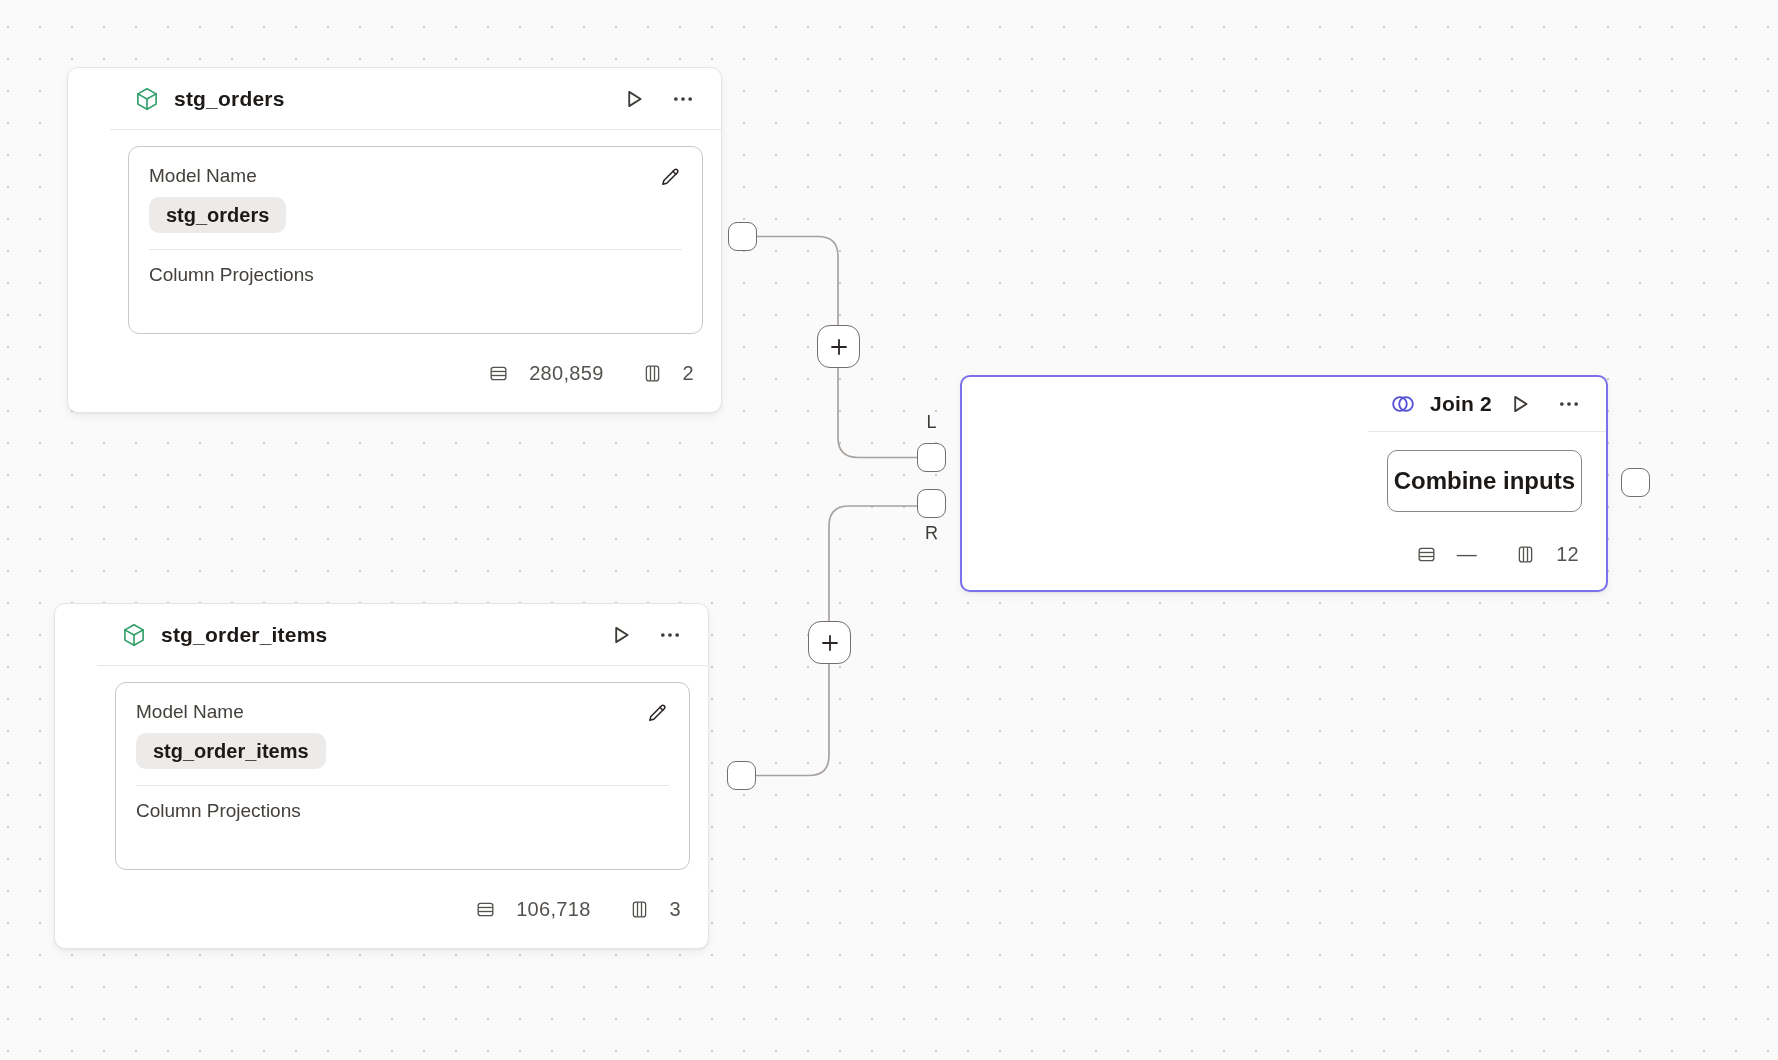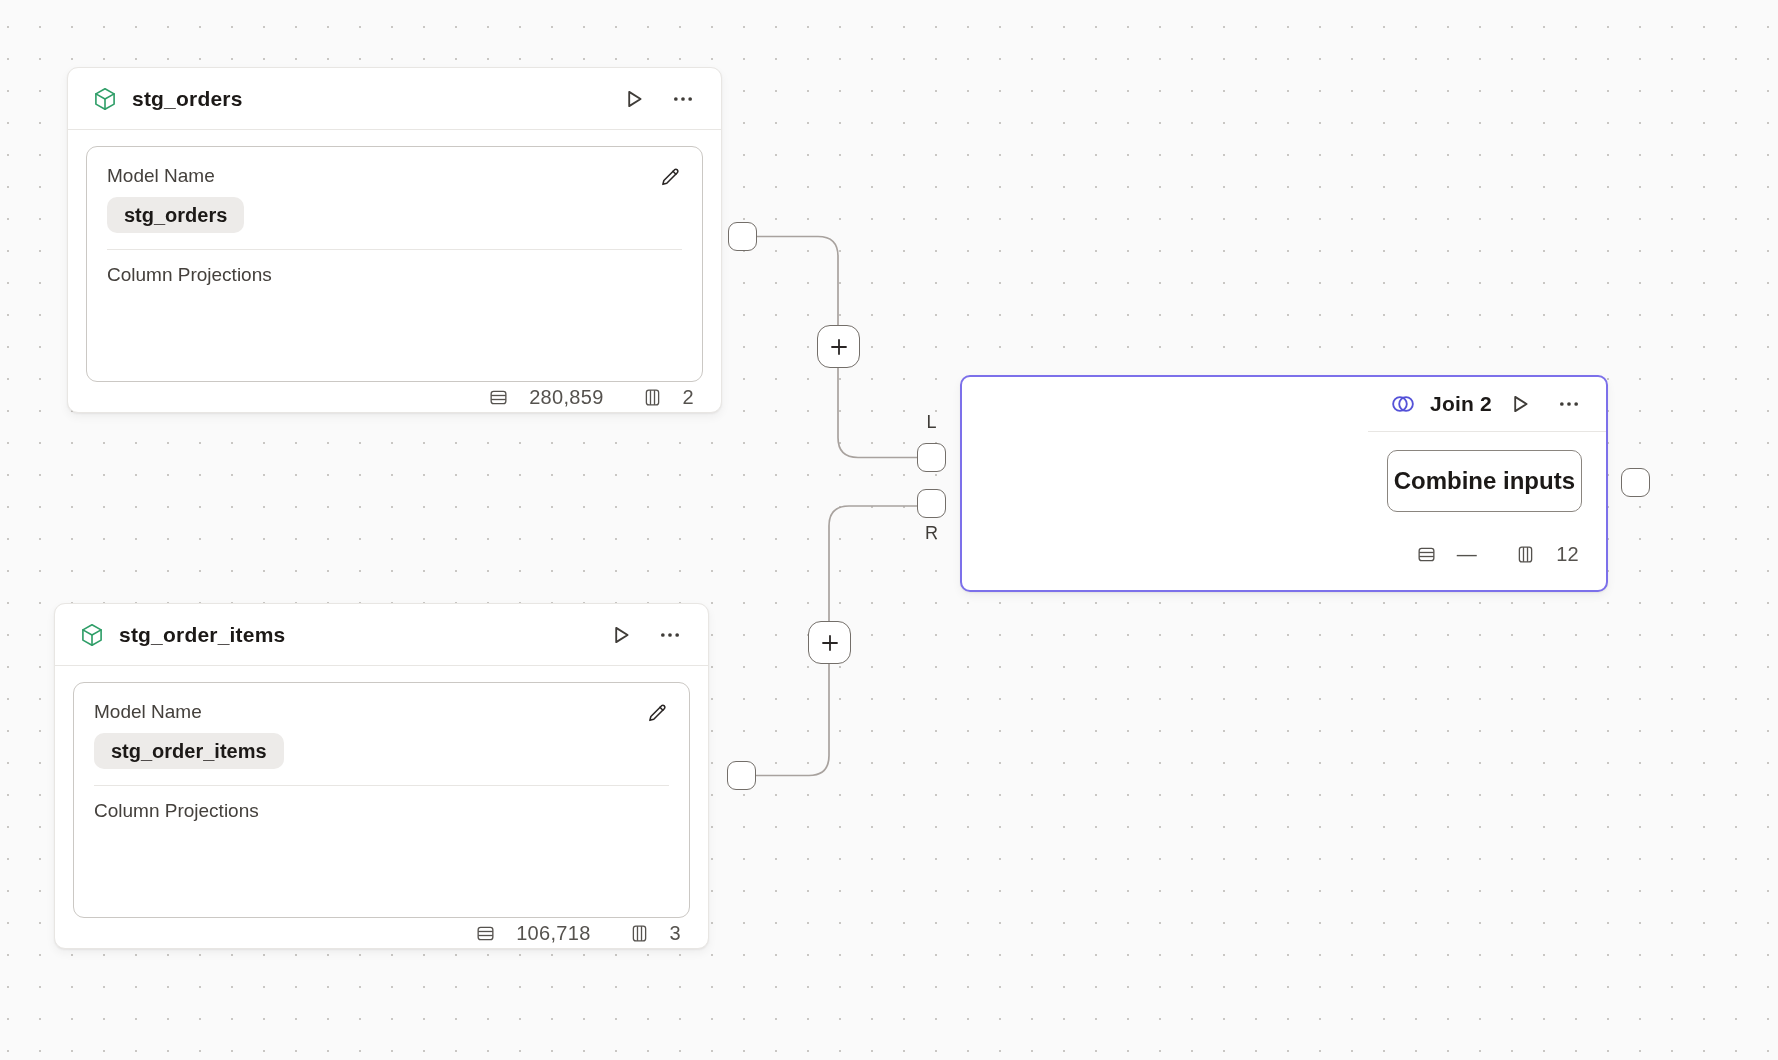--- a/index.html
+++ b/index.html
@@ -16,33 +16,33 @@
   svg { display:block; }
   .edges { position:absolute; left:0; top:0; pointer-events:none; }
   .edge { stroke:#a8a29e; stroke-width:1.7; fill:none; }
 
   .card {
     position:absolute; background:#fff; box-sizing:border-box;
     border:1px solid #e8e6e3; border-radius:11px;
     box-shadow:0 1px 2px rgba(28,25,23,.06),0 4px 10px rgba(28,25,23,.05);
     display:flex; flex-direction:column;
   }
-  .model-card { width:655px; height:346px; }
+  .model-card { width:655px; height:346px;padding-left:42px; }
 
   .card-header {
     flex:none; display:flex; align-items:center; gap:14px;
     height:62px; padding:0 25px 0 24px;
     border-bottom:1px solid #e8e6e3; box-sizing:border-box;
   }
   .card-title { flex:1; margin:0; font-size:21px; font-weight:600; color:#1c1917; white-space:nowrap; letter-spacing:.2px; }
   .iconbtn { background:none; border:none; padding:0; margin:0; display:flex; align-items:center; justify-content:center; cursor:pointer; }
   .iconbtn + .iconbtn { margin-left:10px; }
 
   .panel {
-    position:relative; margin:16px 18px 0; height:236px; box-sizing:border-box;
+    position:relative; margin:16px 18px 0; height:188px; box-sizing:border-box;
     border:1.4px solid #cbc8c4; border-radius:11px; padding:17px 20px;
   }
   .field-label { font-size:19px; color:#44403c; line-height:24px; }
   .chip {
     display:inline-flex; align-items:center; gap:9px; margin-top:9px;
     height:36px; padding:0 17px; background:#edebe9; border:none; border-radius:10px;
     font-family:inherit; font-size:20px; font-weight:600; color:#1c1917; cursor:pointer;
   }
   .panel-divider { height:1px; background:#e8e6e3; margin:16px 0 13px; }
   .pencil-btn { position:absolute; top:18px; right:20px; }

